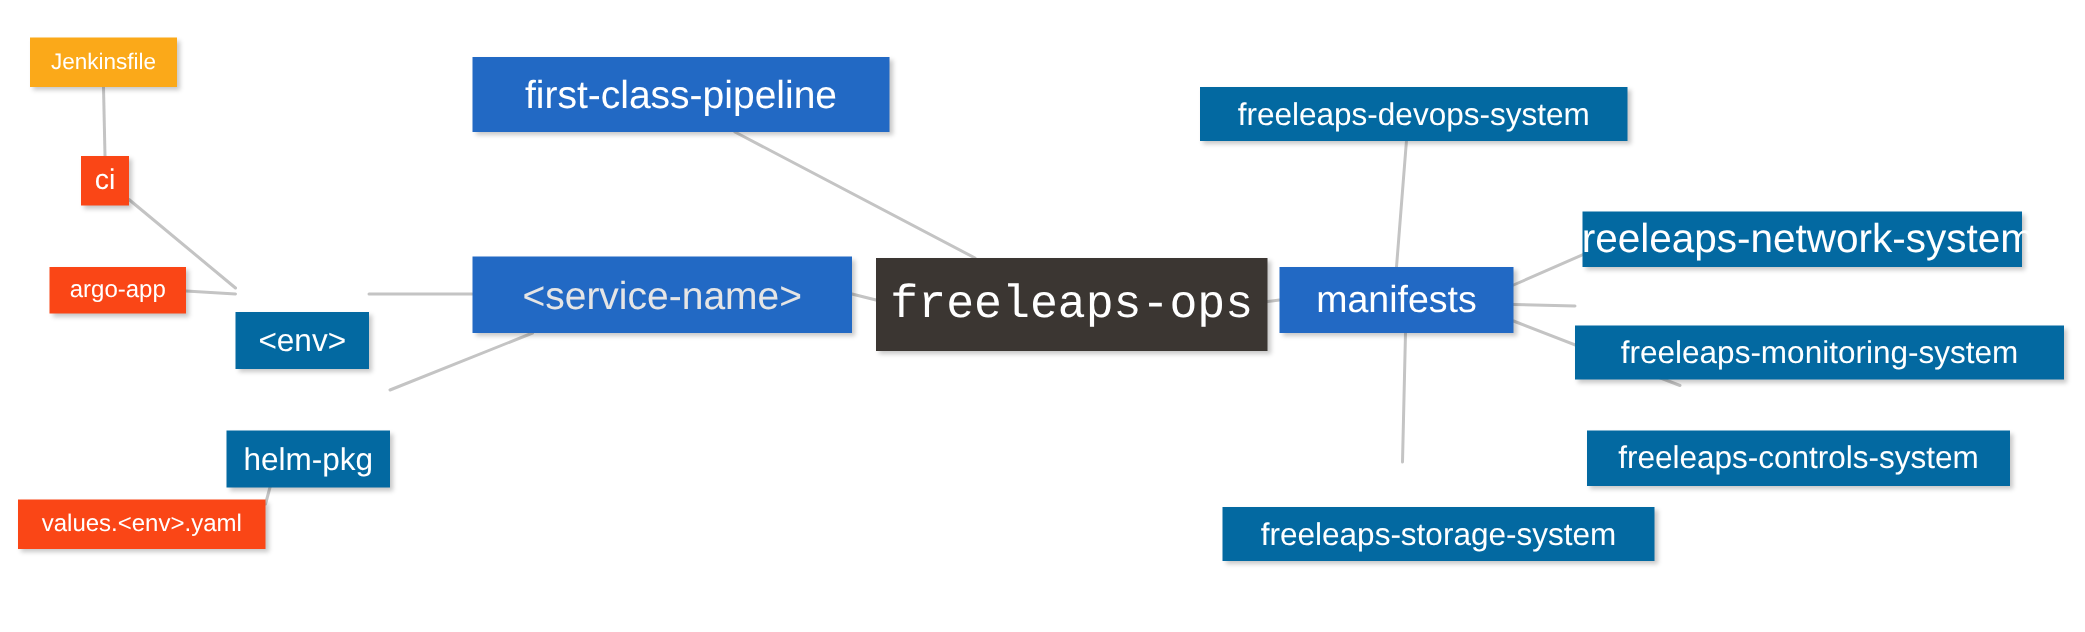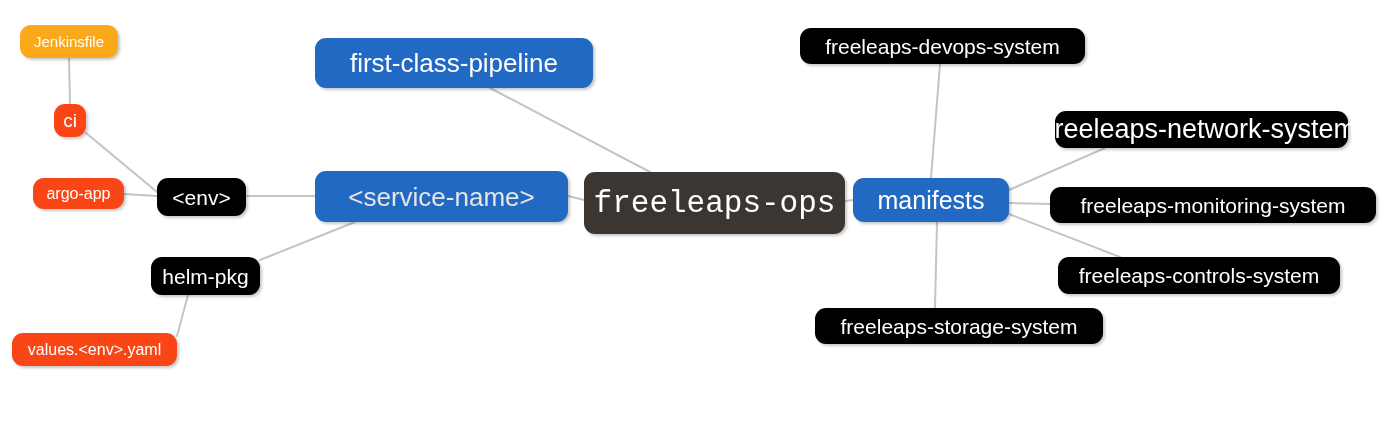--- a/index.html
+++ b/index.html
@@ -24,31 +24,31 @@
     z-index: 1;
     pointer-events: none;
   }
   .node {
     position: absolute;
     z-index: 2;
     display: flex;
     align-items: center;
     justify-content: center;
     box-sizing: border-box;
-    border-radius: 11px;
+    border-radius: 0;
     color: #ffffff;
     white-space: nowrap;
     line-height: 1;
     box-shadow: 2px 2px 3px rgba(0,0,0,0.22);
     letter-spacing: 0px;
     -webkit-font-smoothing: antialiased;
   }
   .n-root   { background: #3b3632; }
   .n-blue   { background: #2269c4; }
-  .n-green  { background: #000000; }
+  .n-green  { background: #0369a1; margin-top: 30px; }
   .n-red    { background: #fa4616; }
   .n-orange { background: #fba919; }
 </style>
 </head>
 <body>
 
 <div id="canvas" style="background: rgb(255, 255, 255);">
 
   <svg id="edge-layer" viewBox="0 0 1390 421" width="1390" height="421" xmlns="http://www.w3.org/2000/svg">
       <line x1="69" y1="58" x2="70" y2="104" stroke="#c4c4c4" stroke-width="2" stroke-linecap="round"></line>

